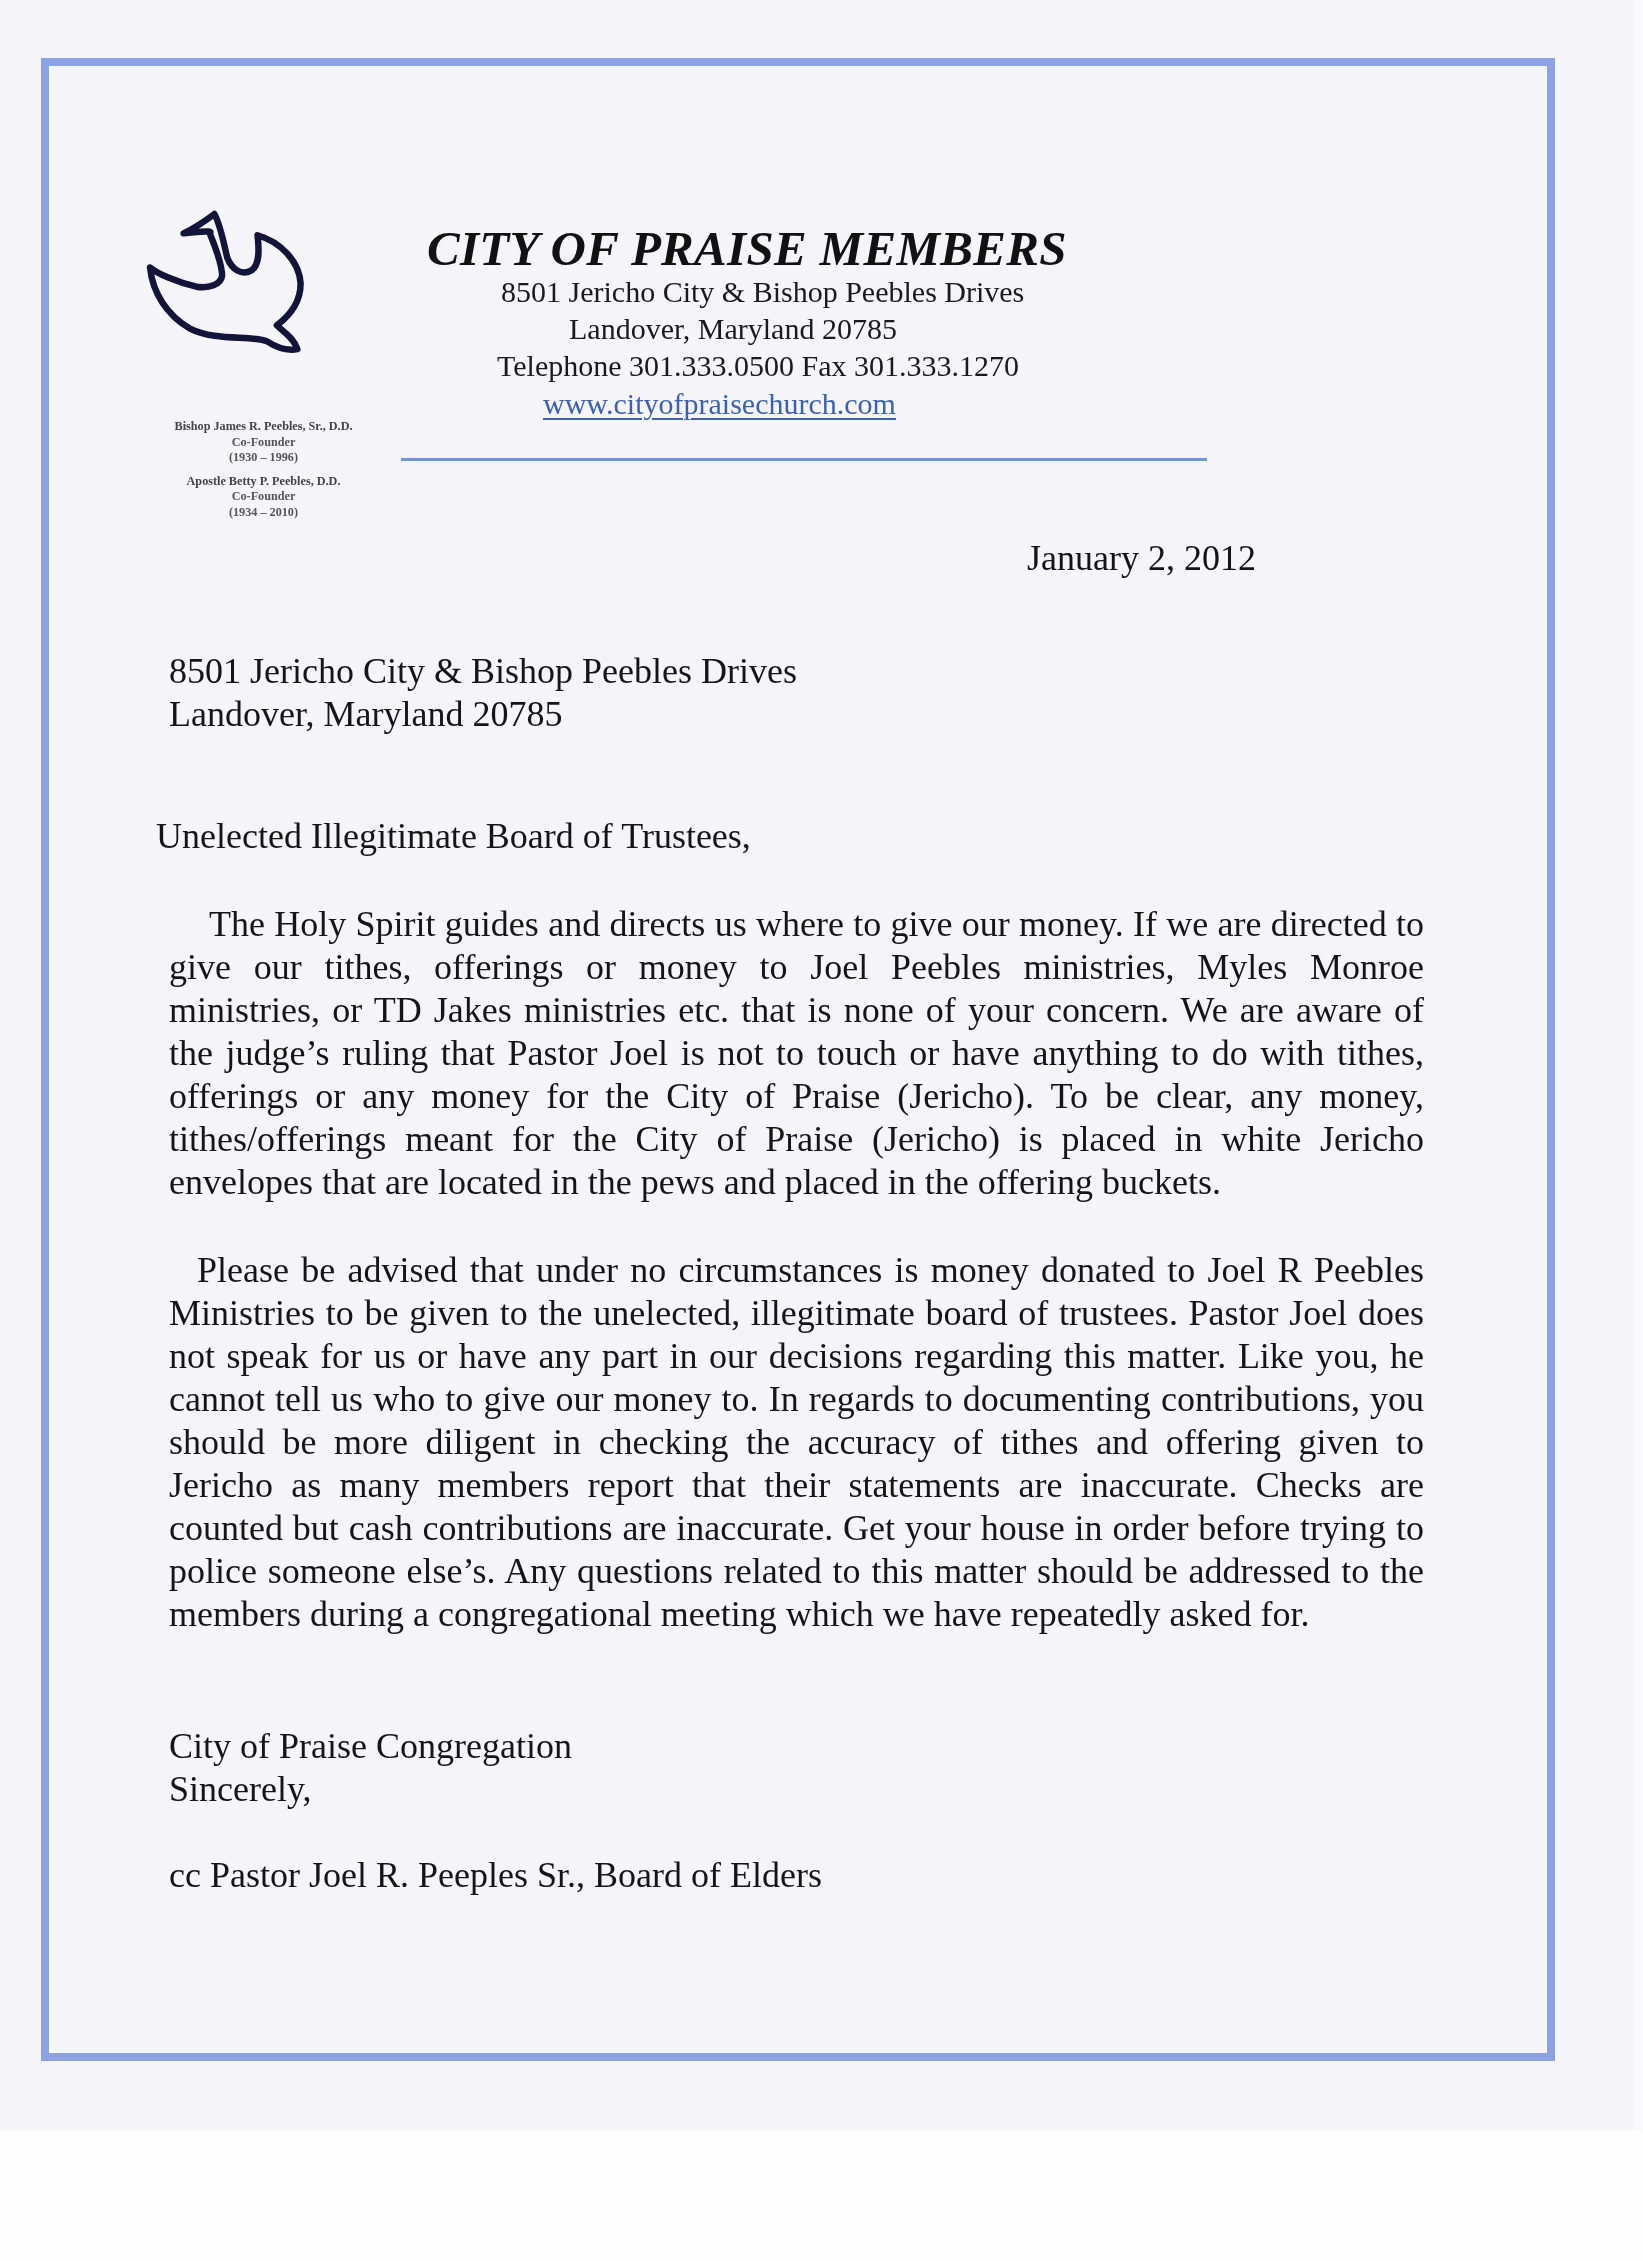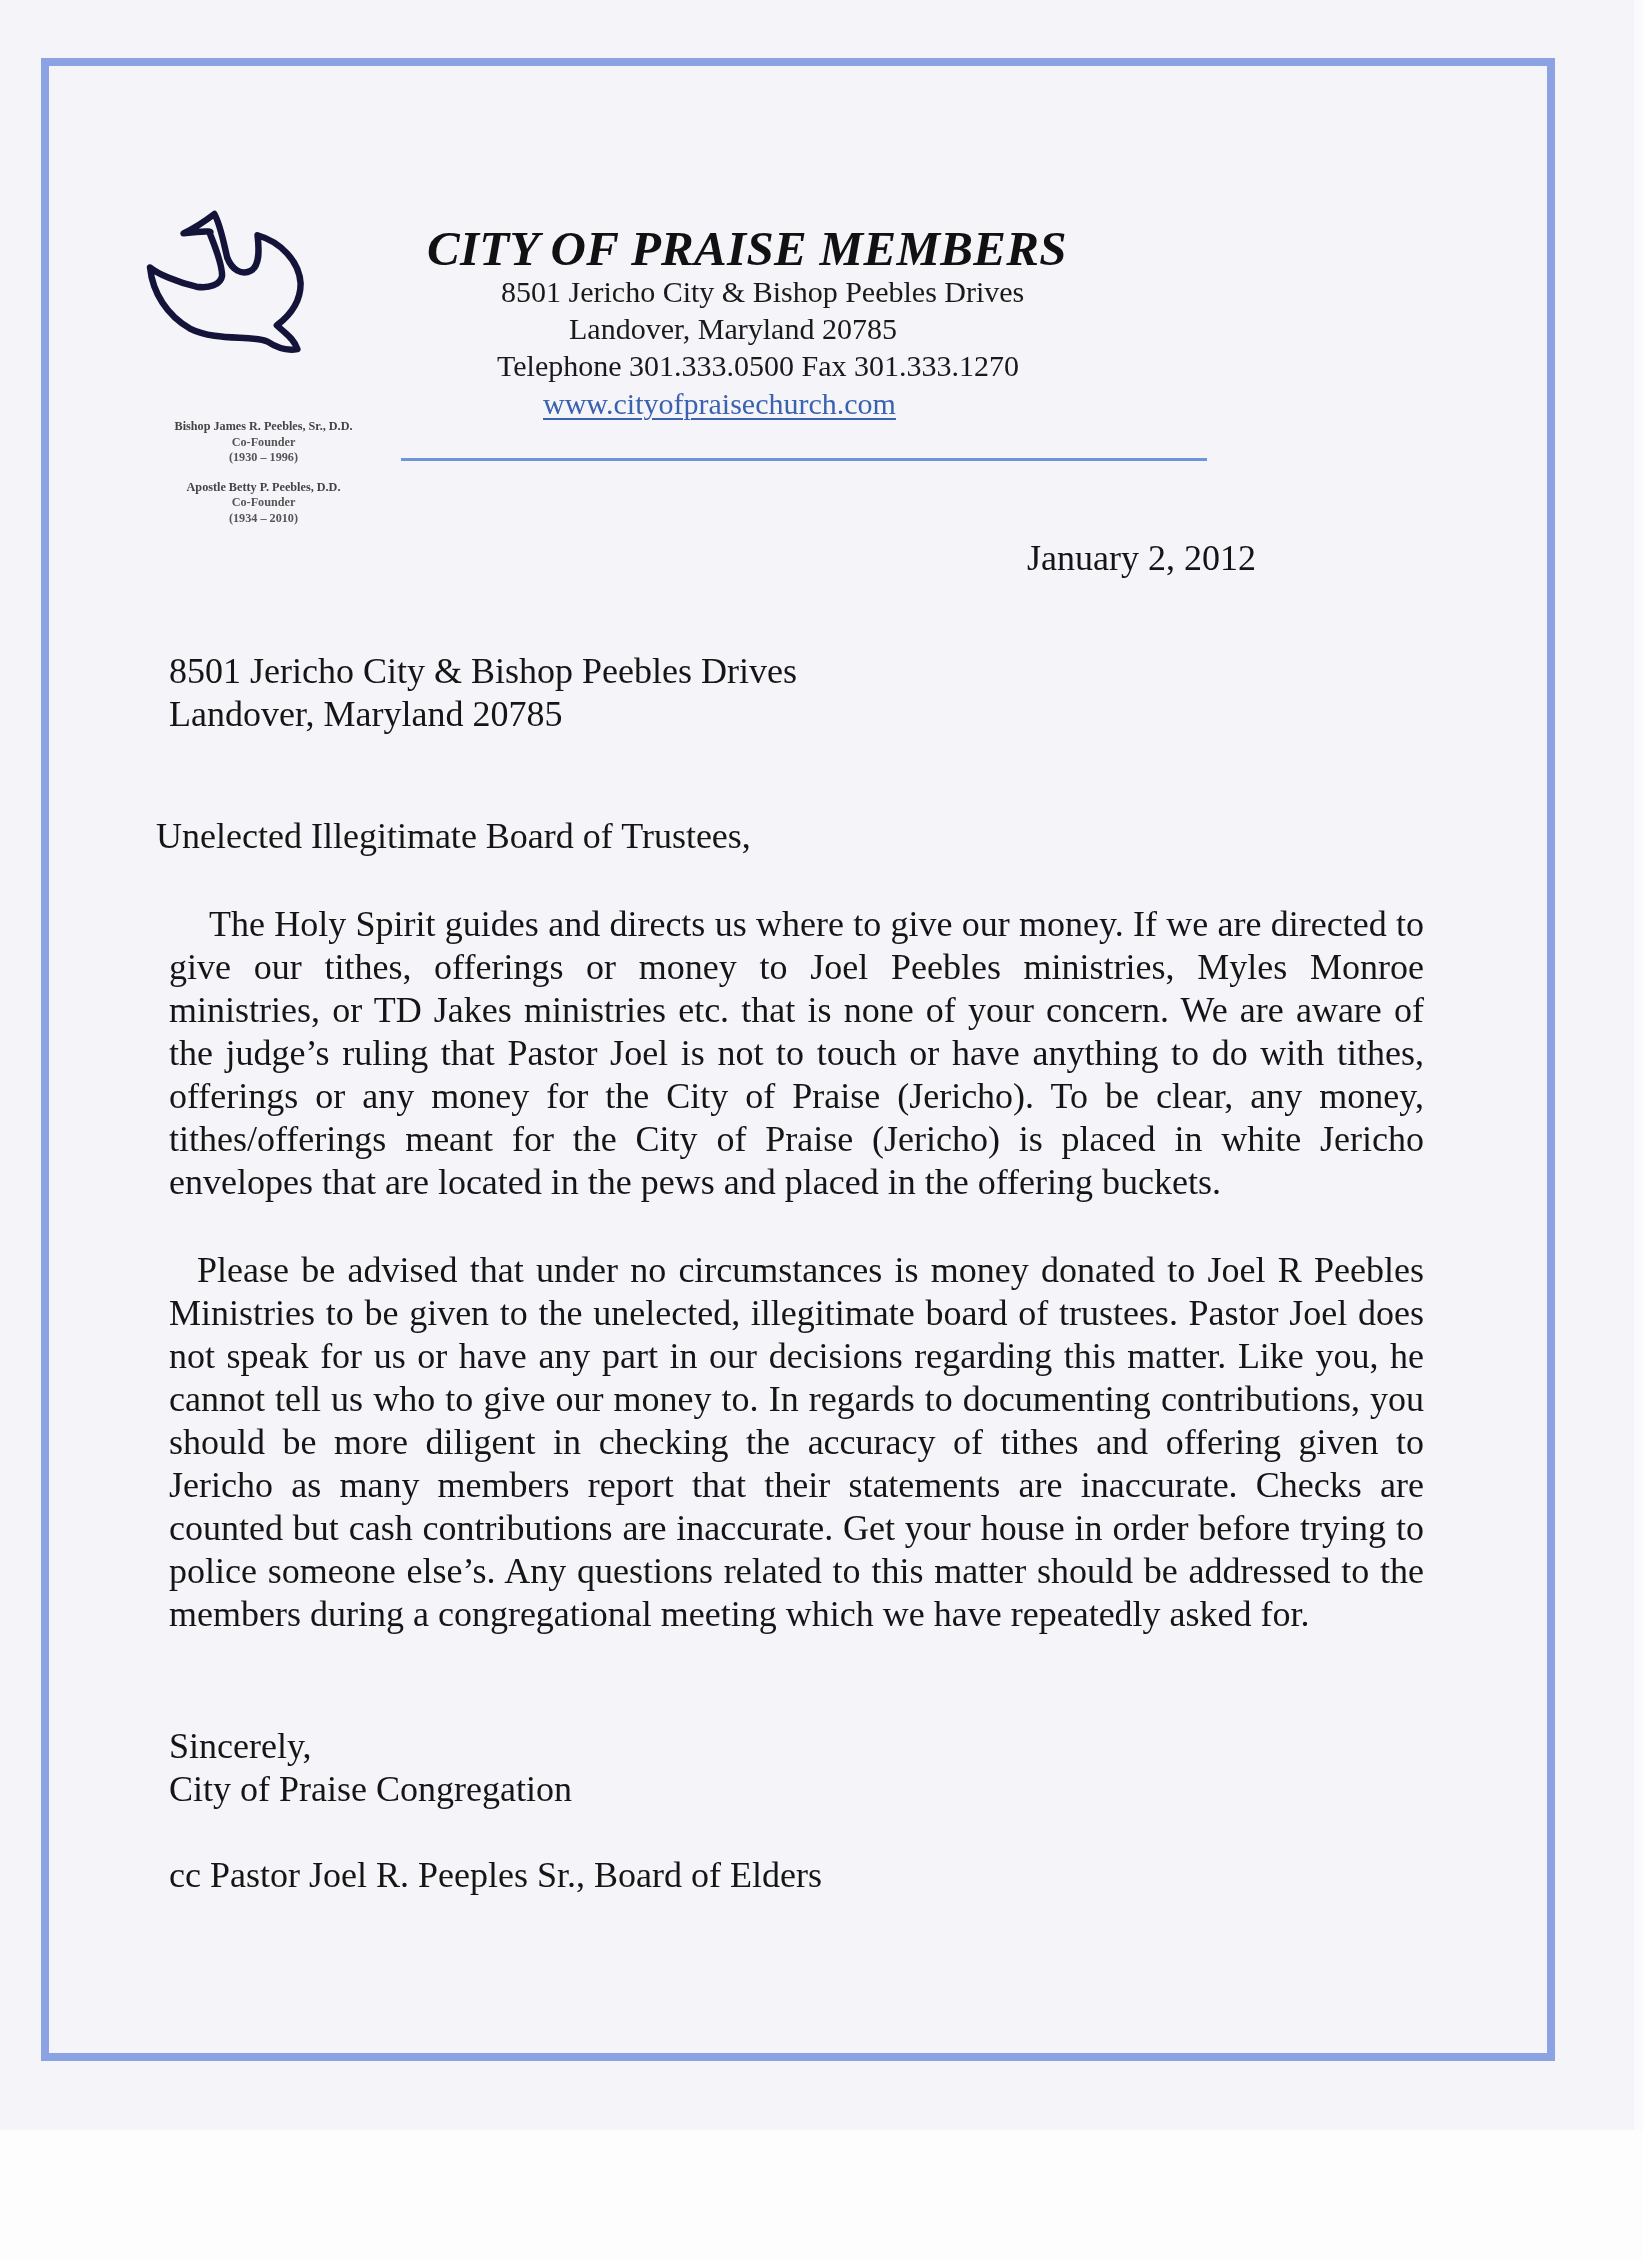--- a/index.html
+++ b/index.html
@@ -21,21 +21,21 @@
     position: absolute; left: 41px; top: 58px; width: 1514px; height: 2003px;
     box-sizing: border-box; border: 8.4px solid #8ba3e2;
   }
   .abs { position: absolute; white-space: nowrap; }
   .dove { position: absolute; left: 132px; top: 206px; width: 177px; height: 155px; }
   .founders {
     position: absolute; left: 128px; top: 419px; width: 271px; text-align: center;
     font-family: "Liberation Serif", serif; font-weight: bold; font-size: 12.2px;
     line-height: 15.5px; color: #444;
   }
-  .founders .group + .group { margin-top: 14px; }
+  .founders .group + .group { margin-top: 8px; }
   .founders .sub { font-weight: bold; color: #555; }
   .title {
     left: 427px; top: 223px; font-size: 49px; font-weight: bold; line-height: 52px;
     letter-spacing: 0.3px; color: #111; font-style: italic;
   }
   .addr { font-size: 30px; line-height: 32px; color: #1a1a1a; }
   .addr1 { left: 501px; top: 276px; }
   .addr2 { left: 569px; top: 313px; }
   .addr3 { left: 497px; top: 350px; }
   .url {
@@ -114,18 +114,18 @@
   <div>8501 Jericho City &amp; Bishop Peebles Drives</div>
   <div>Landover, Maryland 20785</div>
 </div>
 
 <div class="abs body-text salutation">Unelected Illegitimate Board of Trustees,</div>
 
 <p class="para para1">The Holy Spirit guides and directs us where to give our money. If we are directed to give our tithes, offerings or money to Joel Peebles ministries, Myles Monroe ministries, or TD Jakes ministries etc. that is none of your concern.  We are aware of the judge’s ruling that Pastor Joel is not to touch or have anything to do with tithes, offerings or any money for the City of Praise (Jericho).  To be clear, any money, tithes/offerings meant for the City of Praise (Jericho) is placed in white Jericho envelopes that are located in the pews and placed in the offering buckets.</p>
 <p class="para para2">Please be advised that under no circumstances is money donated to Joel R Peebles Ministries to be given to the unelected, illegitimate board of trustees. Pastor Joel does not speak for us or have any part in our decisions regarding this matter.  Like you, he cannot tell us who to give our money to.  In regards to documenting contributions, you should be more diligent in checking the accuracy of tithes and offering given to Jericho as many members report that their statements are inaccurate. Checks are counted but cash contributions are inaccurate.  Get your house in order before trying to police someone else’s. Any questions related to this matter should be addressed to the members during a congregational meeting which we have repeatedly asked for.</p>
 
 <div class="closing body-text">
+  <div>City of Praise Congregation</div>
   <div>Sincerely,</div>
-  <div>City of Praise Congregation</div>
 </div>
 
 <div class="abs body-text cc">cc Pastor Joel R. Peeples Sr., Board of Elders</div>
 
 
 </body></html>

